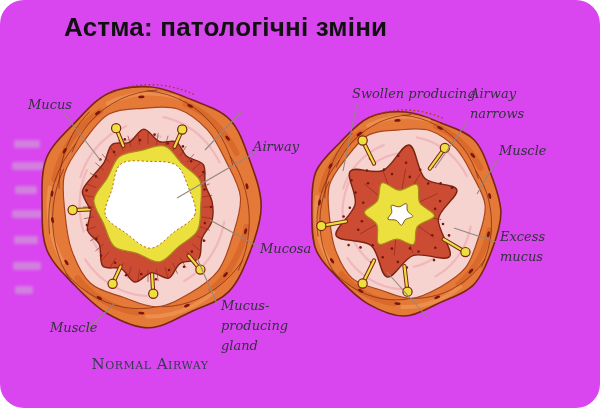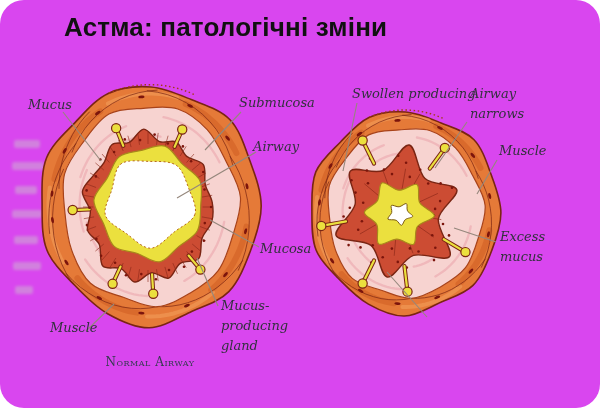--- a/index.html
+++ b/index.html
@@ -5,21 +5,21 @@
   html,body{margin:0;padding:0;background:#ffffff;}
   .stage{position:relative;width:600px;height:408px;background:#d946ef;overflow:hidden;
          font-family:"Liberation Sans","DejaVu Sans",sans-serif;border-radius:24px;}
   .title{position:absolute;left:64px;top:12px;font-size:26px;font-weight:700;
          letter-spacing:0.2px;color:var(--title-ink,#111);white-space:nowrap;}
   svg.art{position:absolute;left:0;top:0;}
   .lbl{position:absolute;font-family:"DejaVu Serif","Liberation Serif",serif;
        font-style:italic;font-size:13px;line-height:20px;color:var(--label-ink,#32313d);
        white-space:pre-line;}
   .cap{position:absolute;font-family:"DejaVu Serif","Liberation Serif",serif;
-       font-variant:small-caps;font-size:12px;letter-spacing:0.5px;
+       font-variant:small-caps;font-size:15px;letter-spacing:0.5px;
        color:var(--caption-ink,#333b4e);text-align:center;}
   .bleed span{position:absolute;background:#c9c9c9;opacity:.45;border-radius:2px;
        filter:blur(1.6px);}
 </style>
 </head>
 <body>
 
 <div class="stage">
 
   <div class="title">Астма: патологічні зміни</div>
@@ -284,21 +284,20 @@
         <line x1="86" y1="331" x2="114" y2="304" stroke="#95877c" stroke-width="1.1"></line>
         <line x1="357" y1="103" x2="343" y2="171" stroke="#95877c" stroke-width="1.1"></line>
         <line x1="467" y1="122" x2="435" y2="168" stroke="#95877c" stroke-width="1.1"></line>
         <line x1="497" y1="160" x2="477" y2="194" stroke="#95877c" stroke-width="1.1"></line>
         <line x1="496" y1="242" x2="454" y2="228" stroke="#95877c" stroke-width="1.1"></line>
         <line x1="427" y1="317" x2="387" y2="272" stroke="#95877c" stroke-width="1.1"></line>
       </g>
   </svg>
 
   <div class="lbl" style="left:28px;top:95px">Mucus</div>
-  <div class="lbl" style="left:239px;top:93px">Submucosa</div>
   <div class="lbl" style="left:253px;top:137px">Airway</div>
   <div class="lbl" style="left:221px;top:296px">Mucus-
 producing
 gland</div>
   <div class="lbl" style="left:260px;top:239px">Mucosa</div>
   <div class="lbl" style="left:50px;top:318px">Muscle</div>
   <div class="cap" style="left:85px;top:355px;width:130px">Normal Airway</div>
 
   <div class="lbl" style="left:352px;top:84px">Swollen producing</div>
   <div class="lbl" style="left:470px;top:84px">Airway

